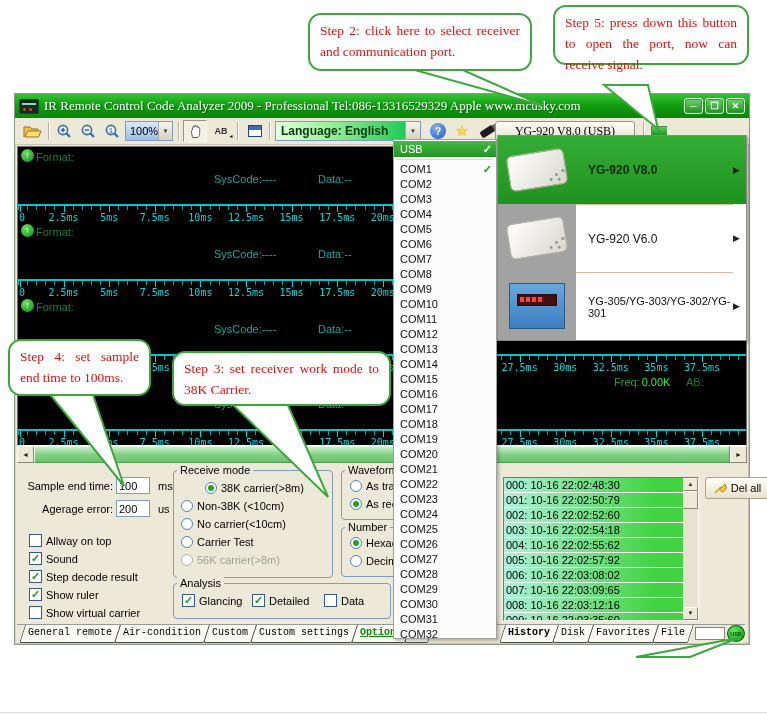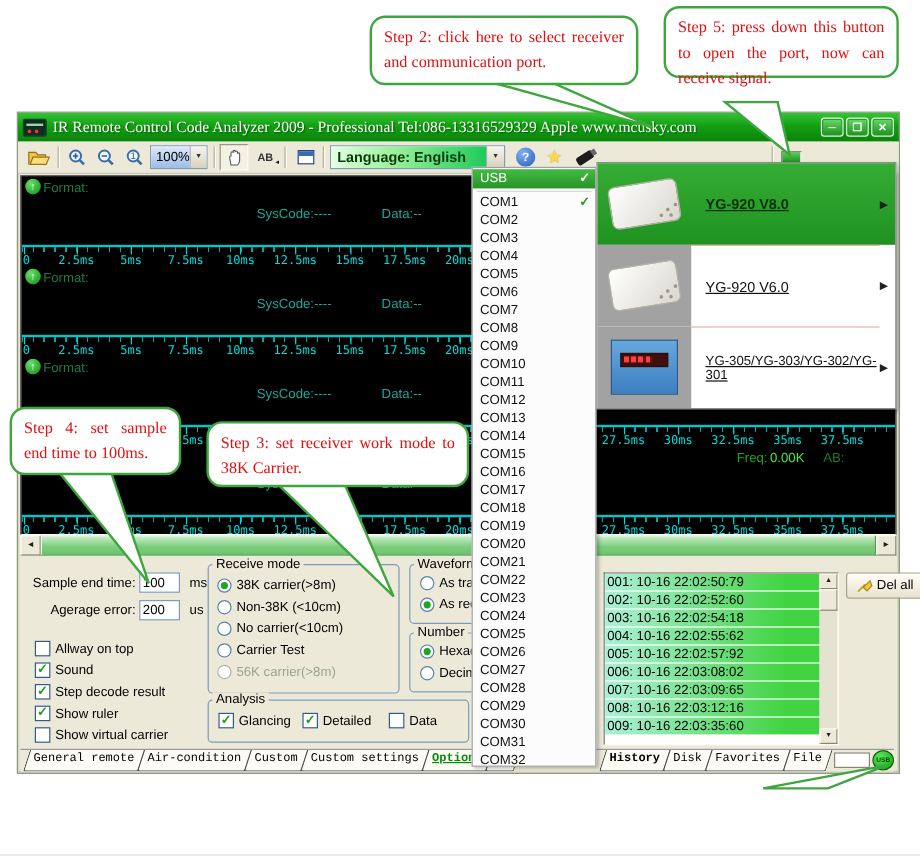--- a/index.html
+++ b/index.html
@@ -141,21 +141,21 @@
   .com-item.sel { background:linear-gradient(180deg,#44bb44,#259425); color:#fff; height:16px; line-height:16px; }
   .com-item.sel .chk { color:#fff; }
   .com-sep { height:1px; background:#d8d8d8; margin:2px 3px; }
 
   #device-menu { position:absolute; left:497px; top:135px; width:250px; height:206px; background:#fff;
                  border:1px solid #8a8a8a; box-shadow:2px 2px 3px rgba(0,0,0,.25); z-index:60; }
   .dev-row { position:relative; height:68px; display:flex; align-items:center; }
   .dev-img-col { width:78px; height:100%; background:#a2a2a2; display:flex; align-items:center; justify-content:center; flex:0 0 auto; }
   .dev-row.sel { background:linear-gradient(180deg,#35ad35,#1f921f); }
   .dev-row.sel .dev-img-col { background:transparent; }
-  .dev-label { flex:1; font-size:12px; padding-left:12px; color:#111;text-decoration:underline; }
+  .dev-label { flex:1; font-size:12px; padding-left:12px; color:#111; }
   .dev-row.sel .dev-label { color:#0c2e0c; font-weight:bold; }
   .dev-arrow { font-size:9px; margin-right:6px; color:#222; }
   .dev-row + .dev-row .dev-label-wrap { border-top:1px solid #e3b39e; }
   .dev-label-wrap { flex:1; height:100%; display:flex; align-items:center; }
   .dev-white { width:58px; height:36px; border-radius:6px; transform:rotate(-9deg);
                background:linear-gradient(135deg,#ffffff,#d9d7cd); border:1px solid #b5b2a5; position:relative; }
   .dev-white::after { content:''; position:absolute; right:8px; bottom:8px; width:3px; height:3px; border-radius:50%;
                       background:#9a978c; box-shadow:7px -3px 0 #9a978c, -6px 4px 0 #9a978c, 2px 5px 0 #9a978c; }
   .dev-blue { width:56px; height:46px; background:linear-gradient(180deg,#66a8dd,#3c7fc0); border:1px solid #2a5a8a; position:relative; }
   .dev-blue::before { content:''; position:absolute; left:7px; top:10px; right:7px; height:12px; background:#401010;
@@ -242,20 +242,21 @@
       <div class="tbtn" style="left:412px;width:22px">
         <span class="icon-help">?</span>
       </div>
       <div class="tbtn" style="left:436px;width:22px">
         <span class="icon-star">★</span>
       </div>
       <div class="tbtn" style="left:460px;width:24px">
         <span class="icon-usb"></span>
       </div>
 
+      <button id="device-select-button">YG-920 V8.0 (USB)</button>
       <div class="tsep" style="left:628px"></div>
       <div id="port-toggle-button"></div>
     </div>
 
     <div id="waveform-area">
         <div class="wf-row">
           <span class="wf-up">↑</span>
           <span class="wf-t fmt" style="left: 18px;">Format:</span>
           <span class="wf-t sys" style="left: 196px;">SysCode:----</span>
           <span class="wf-t sys" style="left: 300px;">Data:--</span>
@@ -394,21 +395,21 @@
           </div>
           <div class="chk-row" style="left: 12px; top: 142px;">
             <span class="cb"></span>
             <span class="cb-l">Show virtual carrier</span>
           </div>
         </div>
 
       <div class="fieldset" style="left:156px;top:6px;width:160px;height:108px">
         <span class="legend">Receive mode</span>
         <div>
-            <div class="rad-row" style="left: 7px; top: 11px;">
+            <div class="rad-row" style="left: 0; top: 11px; padding-left: 31px;">
               <span class="rb on"></span>
               <span>38K carrier(&gt;8m)</span>
             </div>
             <div class="rad-row" style="left: 7px; top: 29px;">
               <span class="rb"></span>
               <span>Non-38K (&lt;10cm)</span>
             </div>
             <div class="rad-row" style="left: 7px; top: 47px;">
               <span class="rb"></span>
               <span>No carrier(&lt;10cm)</span>
@@ -473,20 +474,21 @@
         <div class="tab"><span>Air-condition</span></div>
         <div class="tab"><span>Custom</span></div>
         <div class="tab"><span>Custom settings</span></div>
         <div class="tab sel-green"><span>Options</span></div>
         <div class="tab"><span>Ot</span></div>
       </div>
 
     <div id="right-panel">
       <div id="history-list">
         <div id="hist-items" style="margin-right:15px">
+            <div class="hist-item">000: 10-16 22:02:48:30</div>
             <div class="hist-item">001: 10-16 22:02:50:79</div>
             <div class="hist-item">002: 10-16 22:02:52:60</div>
             <div class="hist-item">003: 10-16 22:02:54:18</div>
             <div class="hist-item">004: 10-16 22:02:55:62</div>
             <div class="hist-item">005: 10-16 22:02:57:92</div>
             <div class="hist-item">006: 10-16 22:03:08:02</div>
             <div class="hist-item">007: 10-16 22:03:09:65</div>
             <div class="hist-item">008: 10-16 22:03:12:16</div>
             <div class="hist-item">009: 10-16 22:03:35:60</div>
           </div>

